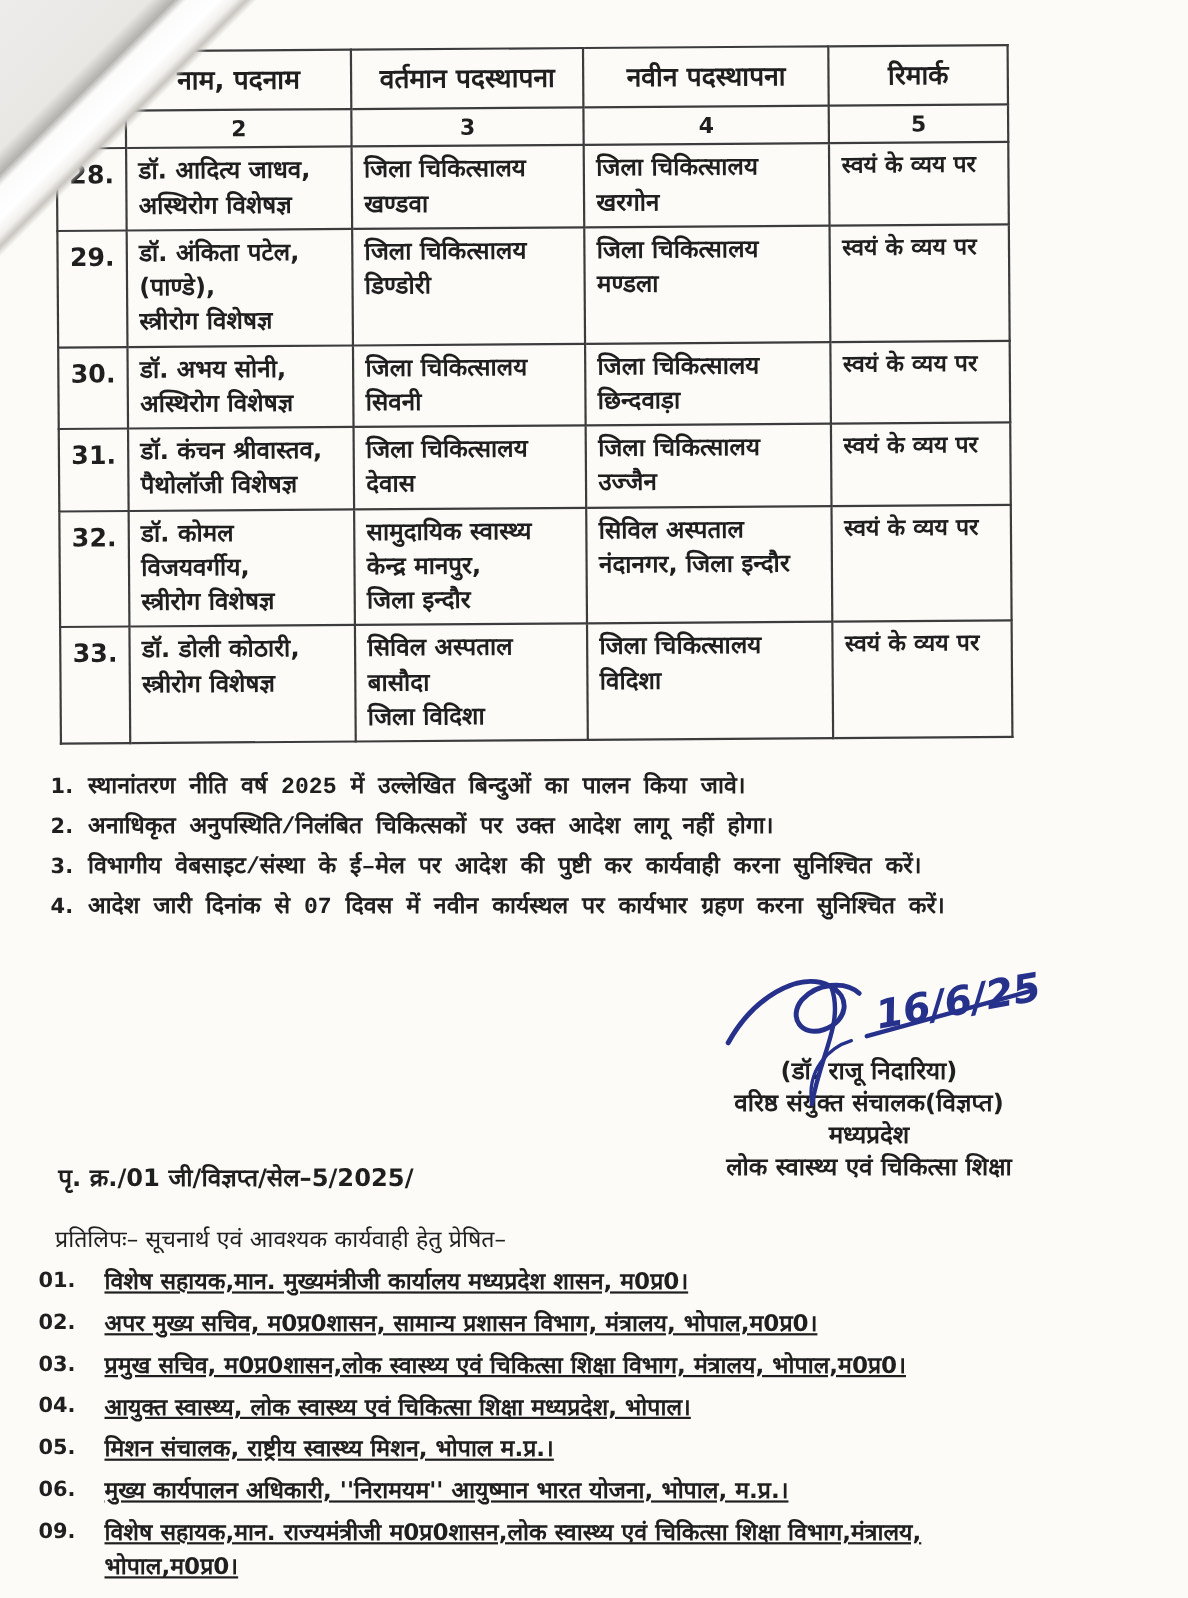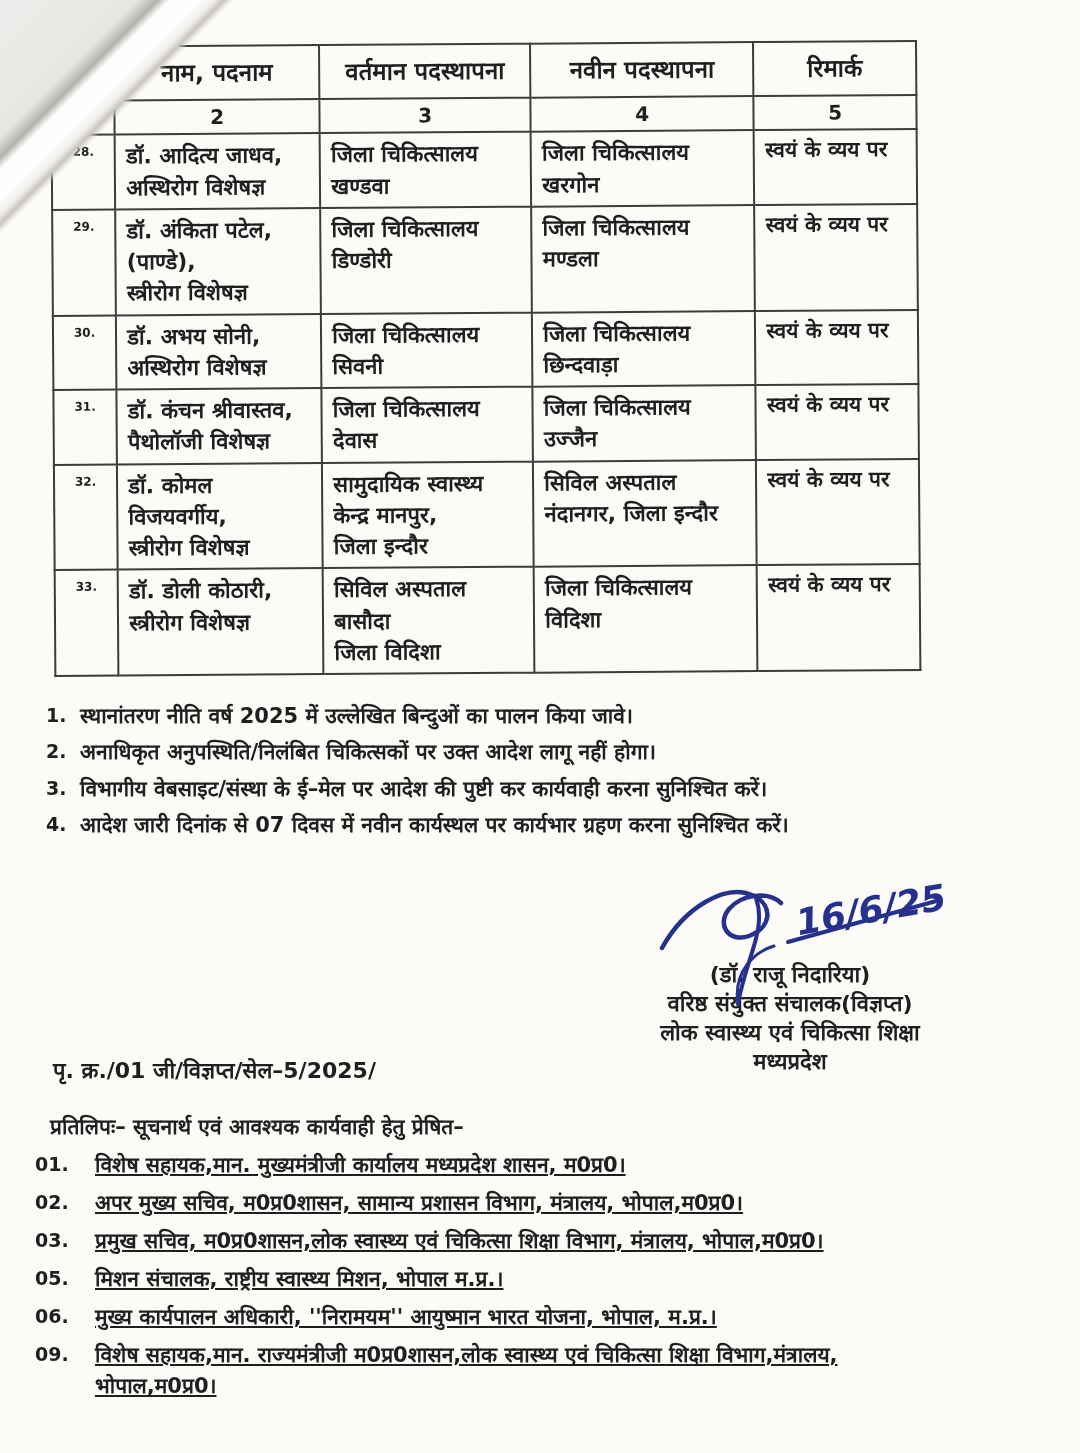--- a/index.html
+++ b/index.html
@@ -11,36 +11,36 @@
   
   .table-wrap{margin:46px 43px 0 50px;transform:rotate(-0.4deg);transform-origin:left top;}
   table.transfer{width:100%;border-collapse:collapse;table-layout:fixed;}
   table.transfer td,table.transfer th{
     border:2px solid #3c3c3c;vertical-align:top;
     padding:5px 10px;font-size:22px;line-height:1.42;font-weight:600;
     white-space:pre-line;text-align:left;
   }
   table.transfer th{ text-align:center;font-size:24px;font-weight:700;padding:9px 6px;}
   table.transfer tr.colnums td{text-align:center;font-weight:700;font-size:20px;padding:2px;white-space:normal;}
-  table.transfer td.sn{text-align:center;font-size:12px;font-weight:700;padding-top:8px;}
+  table.transfer td.sn{text-align:center;font-size:23px;font-weight:700;padding-top:8px;}
   table.transfer td.remark{font-size:21px;}
   
   .notes{margin:24px 40px 0 46px;}
   .note{display:flex;margin-bottom:5px;font-size:21px;line-height:1.5;font-weight:600;}
   .note .n{width:34px;flex:0 0 34px;font-weight:700;font-size:19px;}
-  .note .t{flex:1;}
+  .note .t{flex:1;font-family:Liberation Mono, monospace;}
   
   .sig-zone{position:relative;margin-top:14px;min-height:232px;}
   .sig-col{width:400px;margin-left:590px;text-align:center;}
   .sig-svg{display:block;margin:0 auto -46px 60px;position:relative;z-index:2;}
   .sig-line{font-size:22px;line-height:1.32;font-weight:600;}
   .sig-place{white-space:pre-wrap;}
   .ref-line{position:absolute;left:53px;bottom:4px;font-size:22px;font-weight:700;}
   
-  .copy-line{margin:24px 0 0 50px;font-size:21px;font-weight:700;}
+  .copy-line{margin:24px 0 0 50px;font-size:21px;font-weight:400;}
   .dist{margin:10px 25px 0 35px;}
   .dist-item{display:flex;margin-bottom:6.5px;font-size:21px;line-height:1.5;font-weight:600;}
   .dist-item .n{width:60px;flex:0 0 60px;font-weight:700;font-size:19px;}
   .dist-item .t{flex:1;text-decoration:underline;}
   
   .fold{
     position:absolute;top:0;left:0;width:350px;height:350px;z-index:6;pointer-events:none;
     background:linear-gradient(135deg,
       #edecea 0%, #e8e7e4 19.5%, #b3b1ad 22.6%, #fbfbfa 24.2%,
       #ffffff 28.5%, #f2f0ed 30.6%, #c9c6c1 32%, rgba(252,251,248,0) 33.4%);
@@ -177,40 +177,44 @@
         <g fill="none" stroke="#26318c" stroke-width="4.5" stroke-linecap="round">
           <path d="M12,92 C34,52 76,26 104,40 C124,50 121,72 99,80 C79,87 66,69 79,53 C92,38 118,35 131,47"></path>
           <path d="M106,42 C117,74 96,102 88,148" stroke-width="4"></path>
           <path d="M88,148 C83,116 104,96 124,90" stroke-width="3"></path>
           <path d="M138,86 L290,44" stroke-width="4"></path>
         </g>
         <text x="146" y="70" transform="rotate(-10 200 60)" font-family="DejaVu Sans, sans-serif" font-style="italic" font-weight="bold" font-size="36" fill="#26318c">16/6/25</text>
       </svg>
       <div class="sig-line">(डॉ. राजू निदारिया)</div>
       <div class="sig-line">वरिष्ठ संयुक्त संचालक(विज्ञप्त)</div>
+      <div class="sig-line">मध्यप्रदेश</div>
       <div class="sig-line">लोक स्वास्थ्य एवं चिकित्सा शिक्षा</div>
-      <div class="sig-line">मध्यप्रदेश</div>
     </div>
     <div class="ref-line">पृ. क्र./01 जी/विज्ञप्त/सेल–5/2025/</div>
   </div>
 
   <div class="copy-line">प्रतिलिपः– सूचनार्थ एवं आवश्यक कार्यवाही हेतु प्रेषित–</div>
 
   <div class="dist">
     <div class="dist-item">
       <span class="n">01.</span>
       <span class="t">विशेष सहायक,मान. मुख्यमंत्रीजी कार्यालय मध्यप्रदेश शासन, म0प्र0।</span>
     </div>
     <div class="dist-item">
       <span class="n">02.</span>
       <span class="t">अपर मुख्य सचिव, म0प्र0शासन, सामान्य प्रशासन विभाग, मंत्रालय, भोपाल,म0प्र0।</span>
     </div>
     <div class="dist-item">
       <span class="n">03.</span>
       <span class="t">प्रमुख सचिव, म0प्र0शासन,लोक स्वास्थ्य एवं चिकित्सा शिक्षा विभाग, मंत्रालय, भोपाल,म0प्र0।</span>
+    </div>
+    <div class="dist-item">
+      <span class="n">04.</span>
+      <span class="t">आयुक्त स्वास्थ्य, लोक स्वास्थ्य एवं चिकित्सा शिक्षा मध्यप्रदेश, भोपाल।</span>
     </div>
     <div class="dist-item">
       <span class="n">05.</span>
       <span class="t">मिशन संचालक, राष्ट्रीय स्वास्थ्य मिशन, भोपाल म.प्र.।</span>
     </div>
     <div class="dist-item">
       <span class="n">06.</span>
       <span class="t">मुख्य कार्यपालन अधिकारी, ''निरामयम'' आयुष्मान भारत योजना, भोपाल, म.प्र.।</span>
     </div>
     <div class="dist-item">

